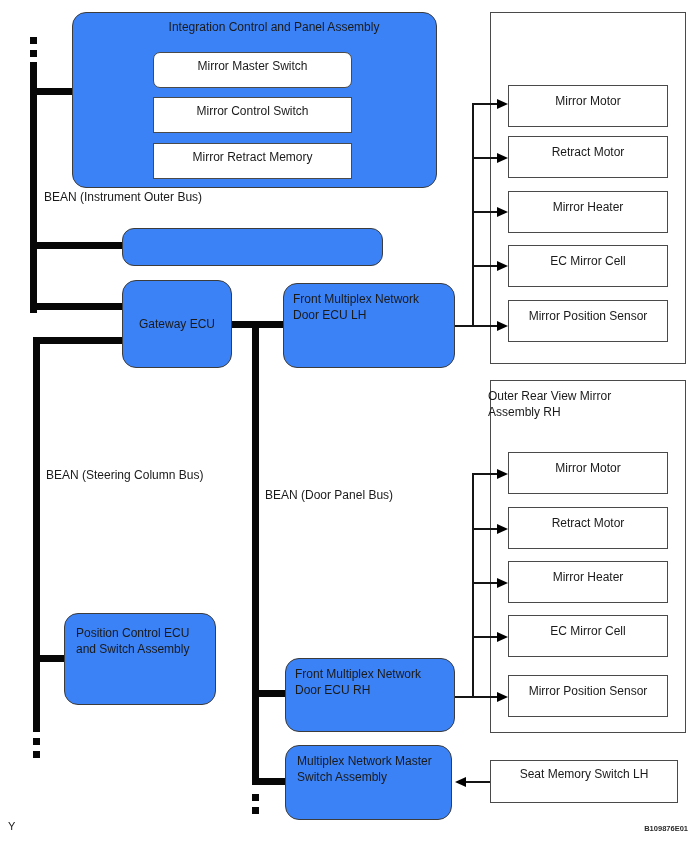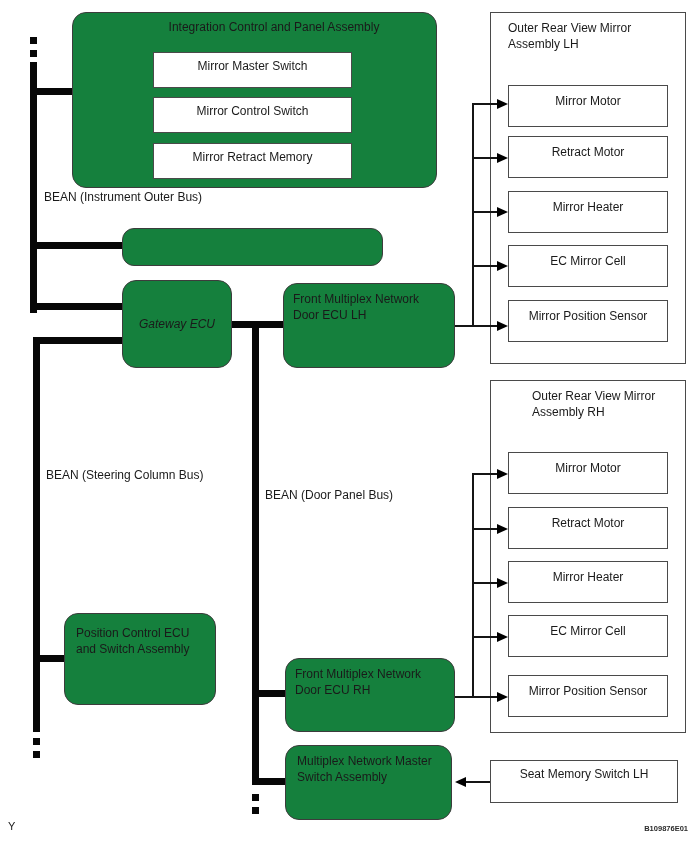--- a/index.html
+++ b/index.html
@@ -2,21 +2,21 @@
 <html><head>
 <meta charset="utf-8">
 <style>
   html,body{margin:0;padding:0;background:#ffffff;}
   .canvas{
     position:relative;width:693px;height:846px;background:#ffffff;
     font-family:"Liberation Sans","DejaVu Sans",sans-serif;color:#1a1a1a;overflow:hidden;
   }
   .bus{position:absolute;background:#070707;}
   .tline{position:absolute;background:#151515;}
-  .rbox{position:absolute;border:1.5px solid #3c3c3c;border-radius:14px;background:#15803d;box-sizing:border-box;font-style:italic;}
+  .rbox{position:absolute;border:1.5px solid #3c3c3c;border-radius:14px;background:#3b82f6;box-sizing:border-box;}
   .sbox{position:absolute;border:1.5px solid #4a4a4a;background:#ffffff;box-sizing:border-box;}
   .ibox{position:absolute;border:1.5px solid #4a4a4a;background:#ffffff;box-sizing:border-box;
         text-align:center;padding-top:8px;font-size:12px;}
   .lbl{position:absolute;font-size:12px;white-space:nowrap;}
   .title-center{position:absolute;text-align:center;font-size:12px;}
   .title-left{position:absolute;font-size:12px;line-height:16px;}
   .arrow-r{position:absolute;width:0;height:0;border-top:5px solid transparent;
            border-bottom:5px solid transparent;border-left:11px solid #000;}
   .arrow-l{position:absolute;width:0;height:0;border-top:5px solid transparent;
            border-bottom:5px solid transparent;border-right:11px solid #000;}
@@ -47,54 +47,53 @@
   <div class="bus" style="left:255px;top:778px;width:32px;height:7px;"></div>
   <div class="bus" style="left:252px;top:794px;width:7px;height:7px;"></div>
   <div class="bus" style="left:252px;top:807px;width:7px;height:7px;"></div>
 
   <div class="lbl" style="left:44px;top:190px;">BEAN (Instrument Outer Bus)</div>
   <div class="lbl" style="left:46px;top:468px;">BEAN (Steering Column Bus)</div>
   <div class="lbl" style="left:265px;top:488px;">BEAN (Door Panel Bus)</div>
 
   <div class="rbox" style="left:72px;top:12px;width:365px;height:176px;"></div>
   <div class="title-center" style="left:72px;top:20px;width:404px;">Integration Control and Panel Assembly</div>
-  <div class="ibox" style="left:153px;top:52px;width:199px;height:36px;padding-top:6px;">Mirror Master Switch</div>
+  <div class="ibox" style="left:153px;top:52px;width:199px;height:36px;padding-top:6px;border-radius:7px;">Mirror Master Switch</div>
   <div class="ibox" style="left:153px;top:97px;width:199px;height:36px;padding-top:6px;">Mirror Control Switch</div>
   <div class="ibox" style="left:153px;top:143px;width:199px;height:36px;padding-top:6px;">Mirror Retract Memory</div>
 
   <div class="rbox" style="left:122px;top:228px;width:261px;height:38px;border-radius:12px;"></div>
 
   <div class="rbox" style="left:122px;top:280px;width:110px;height:88px;display:flex;align-items:center;justify-content:center;font-size:12px;">Gateway ECU</div>
 
   <div class="rbox" style="left:283px;top:283px;width:172px;height:85px;"></div>
   <div class="title-left" style="left:293px;top:291px;width:152px;">Front Multiplex Network Door ECU LH</div>
 
   <div class="sbox" style="left:490px;top:12px;width:196px;height:352px;"></div>
-  <div class="title-left" style="left:508px;top:20px;width:160px;">Outer Rear View Mirror Assembly LH</div>
   <div class="ibox" style="left:508px;top:85px;width:160px;height:42px;">Mirror Motor</div>
   <div class="ibox" style="left:508px;top:136px;width:160px;height:42px;">Retract Motor</div>
   <div class="ibox" style="left:508px;top:191px;width:160px;height:42px;">Mirror Heater</div>
   <div class="ibox" style="left:508px;top:245px;width:160px;height:42px;">EC Mirror Cell</div>
   <div class="ibox" style="left:508px;top:300px;width:160px;height:42px;">Mirror Position Sensor</div>
 
   <div class="tline" style="left:455px;top:325px;width:17px;height:1.5px;"></div>
   <div class="tline" style="left:472px;top:103px;width:1.5px;height:223px;"></div>
   <div class="tline" style="left:472px;top:103px;width:25px;height:1.5px;"></div>
   <div class="arrow-r" style="left:497px;top:99px;"></div>
   <div class="tline" style="left:472px;top:157px;width:25px;height:1.5px;"></div>
   <div class="arrow-r" style="left:497px;top:153px;"></div>
   <div class="tline" style="left:472px;top:211px;width:25px;height:1.5px;"></div>
   <div class="arrow-r" style="left:497px;top:207px;"></div>
   <div class="tline" style="left:472px;top:265px;width:25px;height:1.5px;"></div>
   <div class="arrow-r" style="left:497px;top:261px;"></div>
   <div class="tline" style="left:472px;top:325px;width:25px;height:1.5px;"></div>
   <div class="arrow-r" style="left:497px;top:321px;"></div>
 
   <div class="sbox" style="left:490px;top:380px;width:196px;height:353px;"></div>
-  <div class="title-left" style="left:532px;top:388px;width:160px;">Outer Rear View Mirror Assembly RH</div>
+  <div class="title-left" style="left:488px;top:388px;width:160px;">Outer Rear View Mirror Assembly RH</div>
   <div class="ibox" style="left:508px;top:452px;width:160px;height:42px;">Mirror Motor</div>
   <div class="ibox" style="left:508px;top:507px;width:160px;height:42px;">Retract Motor</div>
   <div class="ibox" style="left:508px;top:561px;width:160px;height:42px;">Mirror Heater</div>
   <div class="ibox" style="left:508px;top:615px;width:160px;height:42px;">EC Mirror Cell</div>
   <div class="ibox" style="left:508px;top:675px;width:160px;height:42px;">Mirror Position Sensor</div>
 
   <div class="tline" style="left:455px;top:696px;width:17px;height:1.5px;"></div>
   <div class="tline" style="left:472px;top:473px;width:1.5px;height:224px;"></div>
   <div class="tline" style="left:472px;top:473px;width:25px;height:1.5px;"></div>
   <div class="arrow-r" style="left:497px;top:469px;"></div>

